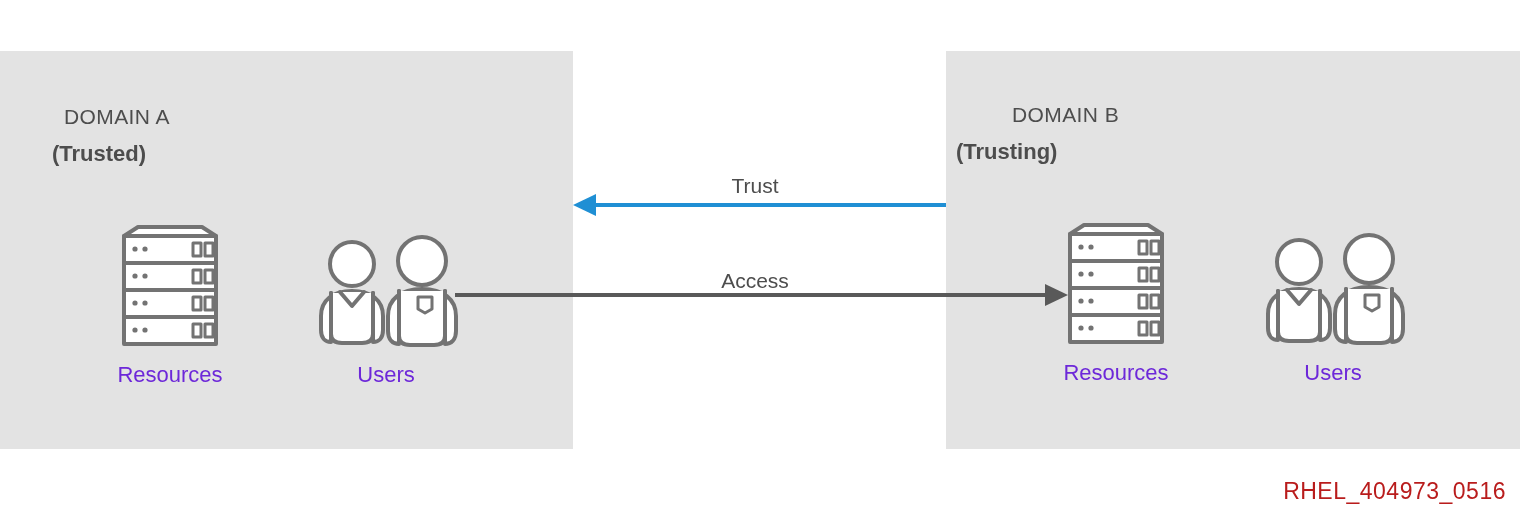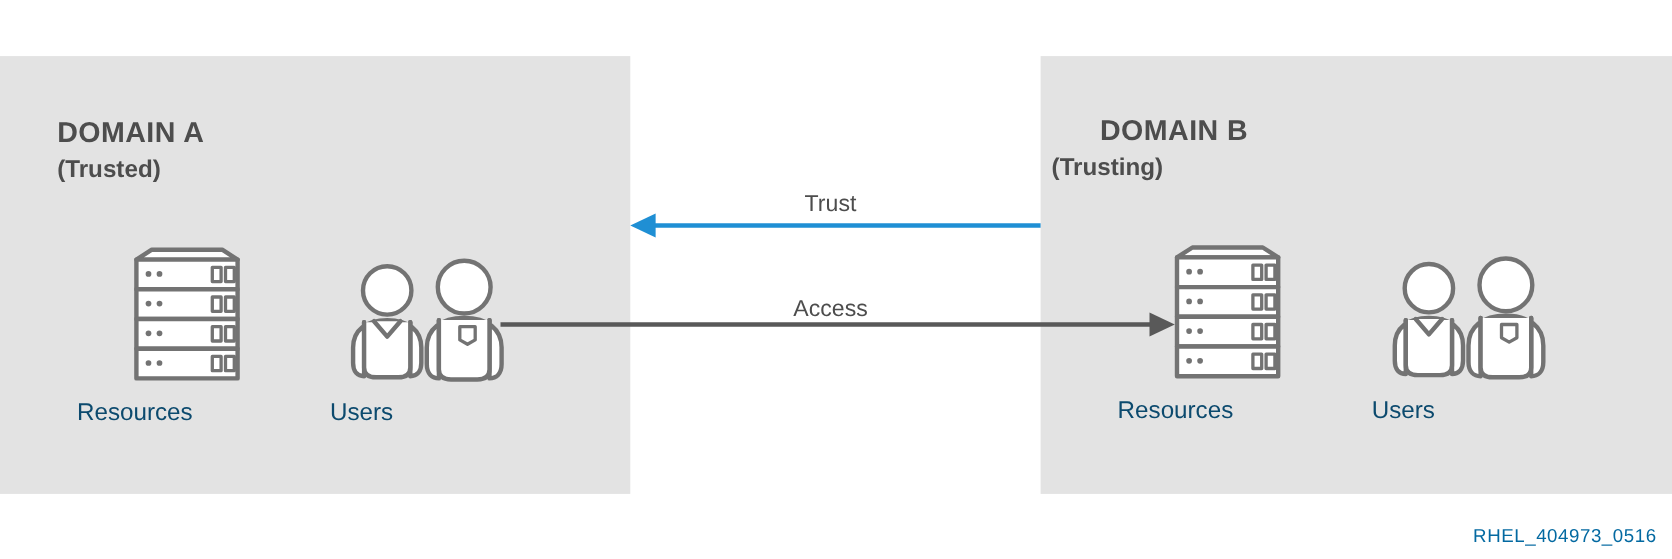--- a/index.html
+++ b/index.html
@@ -35,43 +35,45 @@
     left: 946px;
     top: 51px;
     width: 574px;
     height: 398px;
   }
 
   
   .domain-heading {
     position: absolute;
     color: #4d4d4d;
-    font-weight: bold;
-    font-size: 26px;
+    font-weight: normal;
+    font-size: 21px;
     letter-spacing: 0.4px;
     white-space: nowrap;
+    margin-left: 12px;
   }
   .domain-sub {
     position: absolute;
     color: #4d4d4d;
     font-weight: bold;
     font-size: 22px;
     white-space: nowrap;
   }
   #heading-a { left: 52px; top: 105px; }
   #sub-a     { left: 52px; top: 141px; }
   #heading-b { left: 1000px; top: 103px; }
   #sub-b     { left: 956px; top: 139px; }
 
   
   .caption {
     position: absolute;
-    color: #0c4a6e;
+    color: #6d28d9;
     font-size: 22px;
     white-space: nowrap;
+    text-align: center;
   }
   #cap-res-a   { left: 70px;  top: 362px; width: 200px; }
   #cap-users-a { left: 300px; top: 362px; width: 172px; }
   #cap-res-b   { left: 1016px; top: 360px; width: 200px; }
   #cap-users-b { left: 1247px; top: 360px; width: 172px; }
 
   
   .arrow-label {
     position: absolute;
     color: #4d4d4d;
@@ -91,22 +93,22 @@
     height: 508px;
     overflow: visible;
     pointer-events: none;
   }
 
   
   #watermark {
     position: absolute;
     right: 14px;
     top: 478px;
-    color: #0369a1;
-    font-size: 17px;
+    color: #b91c1c;
+    font-size: 23px;
     letter-spacing: 0.5px;
     white-space: nowrap;
   }
 </style>
 </head>
 <body>
 
 <div id="canvas">
 
   <div class="panel" id="panel-a"></div>

